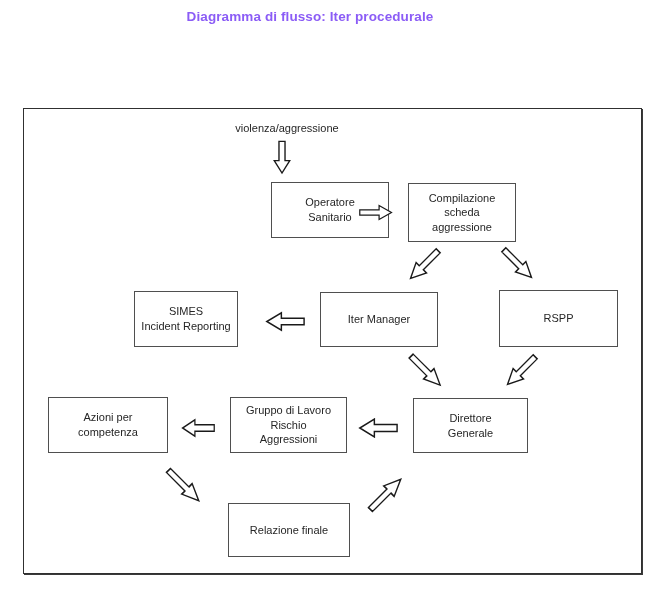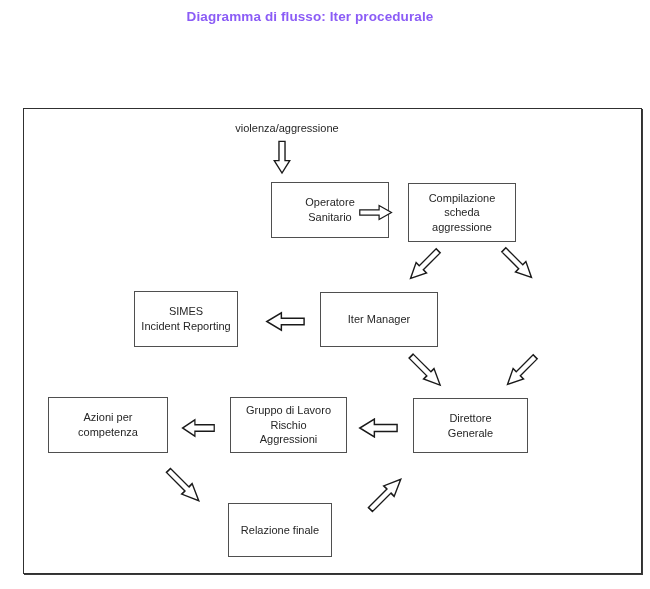--- a/index.html
+++ b/index.html
@@ -56,21 +56,21 @@
     box-sizing: border-box;
   }
   .n-operatore   { left: 225px; top: 182px; width: 118px; height: 56px; margin-left: 46px; }
   .n-compilazione{ left: 408px; top: 183px; width: 108px; height: 59px; }
   .n-simes       { left: 134px; top: 291px; width: 104px; height: 56px; }
   .n-risk        { left: 320px; top: 292px; width: 118px; height: 55px; }
   .n-rspp        { left: 499px; top: 290px; width: 119px; height: 57px; }
   .n-direttore   { left: 413px; top: 398px; width: 115px; height: 55px; }
   .n-gruppo      { left: 230px; top: 397px; width: 117px; height: 56px; }
   .n-azioni      { left: 48px;  top: 397px; width: 120px; height: 56px; text-align: center; }
-  .n-relazione   { left: 228px; top: 503px; width: 104px; height: 54px; }
+  .n-relazione   { left: 228px; top: 503px; width: 122px; height: 54px; }
   .arrow { position: absolute; overflow: visible; }
   .defs-holder { position: absolute; width: 0; height: 0; overflow: hidden; }
 </style>
 </head>
 <body>
 
 <div class="canvas">
 
   <svg class="defs-holder" aria-hidden="true">
     <defs>
@@ -85,20 +85,21 @@
   <div class="start-label">violenza/aggressione</div>
 
   <div class="node n-operatore">Operatore
 Sanitario</div>
   <div class="node n-compilazione">Compilazione
 scheda
 aggressione</div>
   <div class="node n-simes">SIMES
 Incident Reporting</div>
   <div class="node n-risk">Iter Manager</div>
+  <div class="node n-rspp">RSPP</div>
   <div class="node n-direttore">Direttore
 Generale</div>
   <div class="node n-gruppo">Gruppo di Lavoro
 Rischio
 Aggressioni</div>
   <div class="node n-azioni">Azioni per
 competenza</div>
   <div class="node n-relazione">Relazione finale</div>
 
   <svg class="arrow" style="left:265px; top:148px; width:34px; height:19px; transform:rotate(90deg);" viewBox="0 0 44 22" preserveAspectRatio="none">

